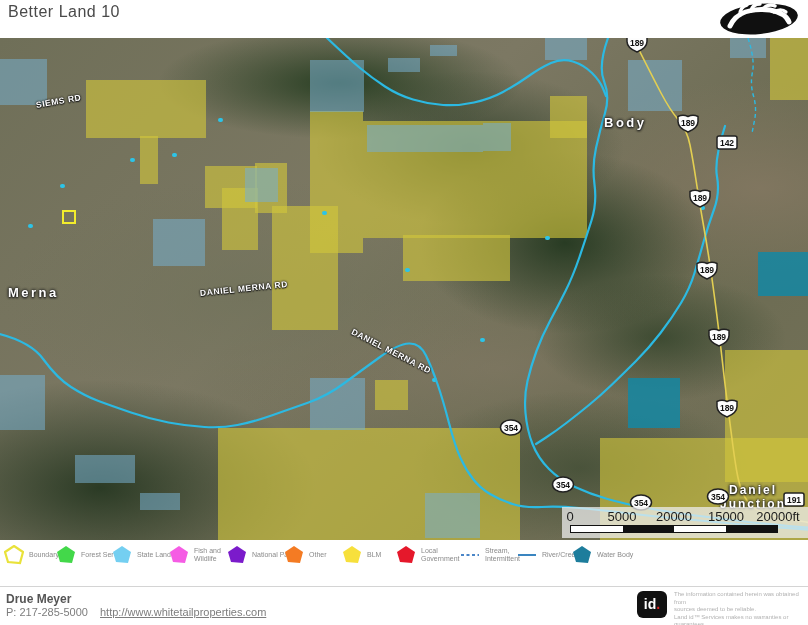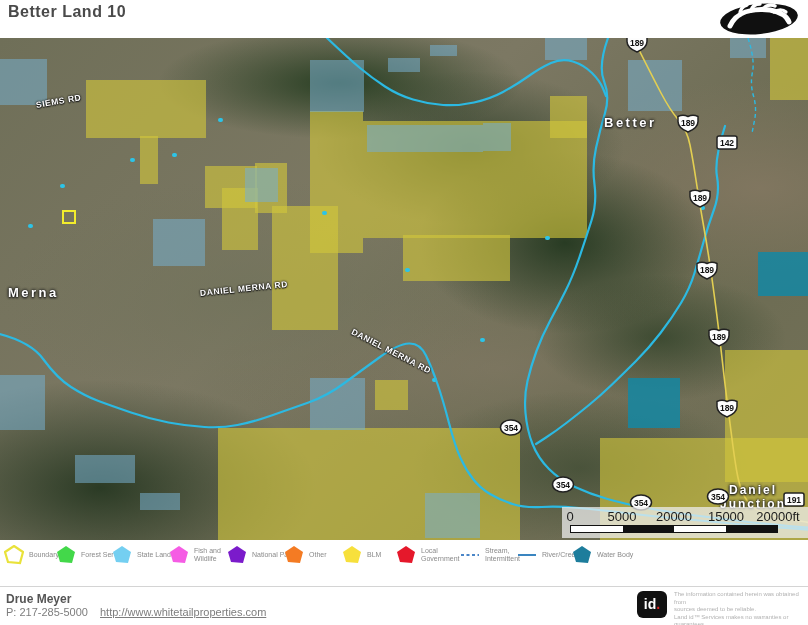--- a/index.html
+++ b/index.html
@@ -1,21 +1,21 @@
 <!DOCTYPE html>
 <html><head>
 <meta charset="utf-8">
 <style>
   * { margin:0; padding:0; box-sizing:border-box; }
   body { font-family:"Liberation Sans", sans-serif; background:#fff; }
   .page { position:relative; width:808px; height:625px; overflow:hidden; background:#fff; }
 
   
   .hdr { position:relative; height:38px; background:#fff; }
-  .hdr-title { position:absolute; left:8px; top:3px; font-size:16px; font-weight:bold; color:#4a4a4a; letter-spacing:.5px; }
+  .hdr-title { position:absolute; left:8px; top:3px; font-size:16px; font-weight:normal; color:#4a4a4a; letter-spacing:.5px; }
   .hdr-sub { position:absolute; left:8px; top:21px; font-size:12.5px; color:#8d8d8d; white-space:pre; }
   .hdr-logo { position:absolute; right:8px; top:2px; }
 
   
   .map { position:absolute; left:0; top:38px; width:808px; height:502px; overflow:hidden;
     background:
       radial-gradient(ellipse 260px 80px at 340px 45px,  rgba(34,58,30,.92), rgba(34,58,30,0) 70%),
       radial-gradient(ellipse 220px 110px at 470px 110px, rgba(45,62,40,.85), transparent 70%),
       radial-gradient(ellipse 210px 130px at 565px 205px, rgba(30,52,28,.88), transparent 70%),
       radial-gradient(ellipse 300px 150px at 100px 450px, rgba(34,52,30,.9), transparent 72%),
@@ -137,21 +137,21 @@
         <path d="M-5 295 Q30 303 43.5 321.5 Q57 340 71 349 Q85 358 98.5 363 Q112 368 131 374.5 Q150 381 168.5 384.5 Q187 388 204.5 389 Q222 390 237.5 387 Q253 384 271.5 377.5 Q290 371 308.5 364.5 Q327 358 344.5 345 Q362 332 380 319 Q398 306 409 305.5 Q420 305 426 317.5 Q432 330 437.5 346 Q443 362 449 385 Q455 408 460.5 420 Q466 432 473 441 Q480 450 490 456 Q500 462 512.5 466 Q525 470 541.5 469 Q558 468 579 470 Q600 472 625 475 Q650 478 677.5 480.5 Q705 483 732.5 485.5 Q760 488 786 490 L812 492" class="river"></path>
         <path d="M608 0 Q598 28 604 43 Q610 58 605 75 Q600 92 596 110 Q592 128 594.5 146.5 Q597 165 591.5 182.5 Q586 200 579.5 219 Q573 238 565.5 253 Q558 268 550 283 Q542 298 536.5 313 Q531 328 527.5 343 Q524 358 525.5 375 Q527 392 532.5 406 Q538 420 549 431 Q560 442 575 449 Q590 456 607.5 461 Q625 466 646.5 470 Q668 474 691.5 477 Q715 480 740 483 Q765 486 788.5 488 L812 490" class="river"></path>
         <path d="M725 88 Q714 122 717 138.5 Q720 155 714 171.5 Q708 188 703.5 204 Q699 220 694.5 235 Q690 250 681 265 Q672 280 660.5 295 Q649 310 636 323 Q623 336 611.5 347 Q600 358 589 367 Q578 376 567 384.5 Q556 393 546 399.5 L536 406" class="river"></path>
         <path d="M327 0 Q348 20 360 30 Q372 40 385 48.5 Q398 57 413 61.5 Q428 66 443 67 Q458 68 474 64.5 Q490 61 503 54 Q516 47 528 38.5 Q540 30 551 25 Q562 20 573 23.5 Q584 27 592 35 Q600 43 603 50.5 L606 58" class="river"></path>
         <path d="M748 0 Q755 22 752.5 34 Q750 46 753.5 58 Q757 70 754.5 82.5 L752 95" class="stream"></path>
         <path d="M633 0 Q652 38 661 55 Q670 72 678.5 82 Q687 92 690 107 Q693 122 696 142 Q699 162 703 184.5 Q707 207 710 227 Q713 247 716.5 274.5 Q720 302 722.5 324.5 Q725 347 727 362 Q729 377 731.5 397 Q734 417 736.5 432 Q739 447 743 455.5 Q747 464 752.5 468.5 Q758 473 766.5 476 Q775 479 787.5 481 Q800 483 806 484 L812 485" class="road"></path>
       </svg>
     <div class="layer" id="label-layer">
         <div class="boundary-sq" style="left: 62px; top: 172px; width: 14px; height: 14px;"></div>
         <div class="town" style="left: 8px; top: 247px;">Merna</div>
-        <div class="town" style="left: 604px; top: 77px;">Better</div>
+        <div class="town" style="left: 604px; top: 77px;">Body</div>
         <div class="town" style="left: 712px; top: 445px; width: 82px; text-align: center; font-size: 12px; letter-spacing: 2px;">Daniel
 Junction</div>
         <div class="roadlabel" style="left: 36px; top: 62px; transform: rotate(-10deg);">SIEMS RD</div>
         <div class="roadlabel" style="left: 200px; top: 250px; transform: rotate(-6deg);">DANIEL MERNA RD</div>
         <div class="roadlabel" style="left: 352px; top: 288px; transform: rotate(27deg);">DANIEL MERNA RD</div>
         <div class="shield" style="left: 637px; top: 7px;"><svg width="24" height="21" viewBox="0 0 24 21">
             <path d="M2 4 Q7 1.5 12 4 Q17 1.5 22 4 L22 9 Q22 15.5 12 19.5 Q2 15.5 2 9 Z" fill="#fdfdfd" stroke="#222" stroke-width="1.5"></path>
             <text x="12" y="13">189</text>
           </svg></div>
         <div class="shield" style="left: 688px; top: 87px;"><svg width="24" height="21" viewBox="0 0 24 21">

